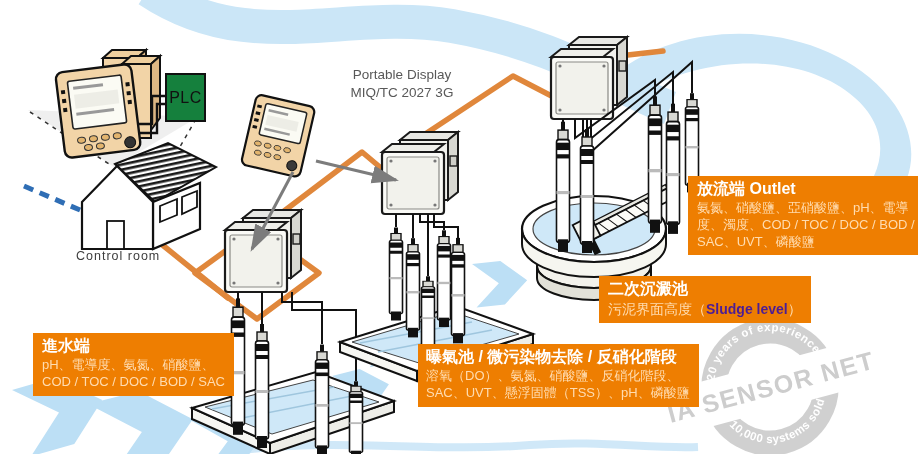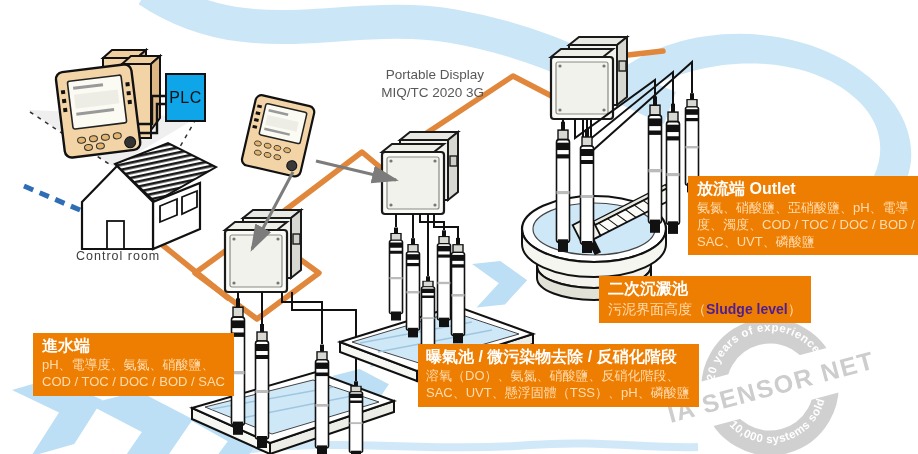--- a/index.html
+++ b/index.html
@@ -3,31 +3,31 @@
 <meta charset="utf-8">
 <style>
   html,body { margin:0; padding:0; background:#fff; }
   .stage {
     position:relative; width:918px; height:454px; background:#ffffff;
     overflow:hidden; font-family:"Liberation Sans","DejaVu Sans",sans-serif;
   }
   svg.scene { position:absolute; left:0; top:0; }
 
   .pd-label {
-    position:absolute; left:320px; top:66px; width:164px; text-align:right;
+    position:absolute; left:320px; top:66px; width:164px; text-align:center;
     font-size:13.5px; line-height:1.3; color:#585858;
   }
   .cr-label {
     position:absolute; left:76px; top:249px; font-size:12.5px; color:#3d3d3d;
     letter-spacing:1px;
     text-align:center;
   }
   .plc-box {
     position:absolute; left:165px; top:73px; width:37px; height:45px;
-    background:#0ea5e9; border:2.5px solid #111; display:flex; align-items:center;
+    background:#15803d; border:2.5px solid #111; display:flex; align-items:center;
     justify-content:center; font-size:16px; color:#111; letter-spacing:.5px;
   }
   .olabel {
     position:absolute; background:#EE7E01; color:#fff; padding:3px 9px 5px;
     line-height:1.3;
   }
   .olabel .t { font-weight:bold; font-size:16px; color:#fff; white-space:nowrap; }
   .olabel .b { font-size:13px; color:#FFDCB0; white-space:nowrap; }
   .olabel .b b { color:#4c1d95; }
   #label-inlet   { left:33px;  top:333px; }
@@ -255,21 +255,21 @@
       <textPath href="#wmTop" startOffset="50%" text-anchor="middle">20 years of experience</textPath>
     </text>
     <text font-size="11.5" font-weight="bold" fill="#ffffff" letter-spacing="0.5">
       <textPath href="#wmBot" startOffset="50%" text-anchor="middle">10,000 systems sold</textPath>
     </text>
   </g>
 </svg>
 
 <div class="pd-label">
   <div>Portable Display</div>
-  <div>MIQ/TC 2020 3G</div>
+  <div>MIQ/TC 2027 3G</div>
 </div>
 
 <div class="cr-label">Control room</div>
 
 <div class="plc-box">PLC</div>
 
 <div class="olabel" id="label-inlet">
   <div class="t">進水端</div>
   <div class="b">pH、電導度、氨氮、硝酸鹽、</div>
   <div class="b">COD / TOC / DOC / BOD / SAC</div>

